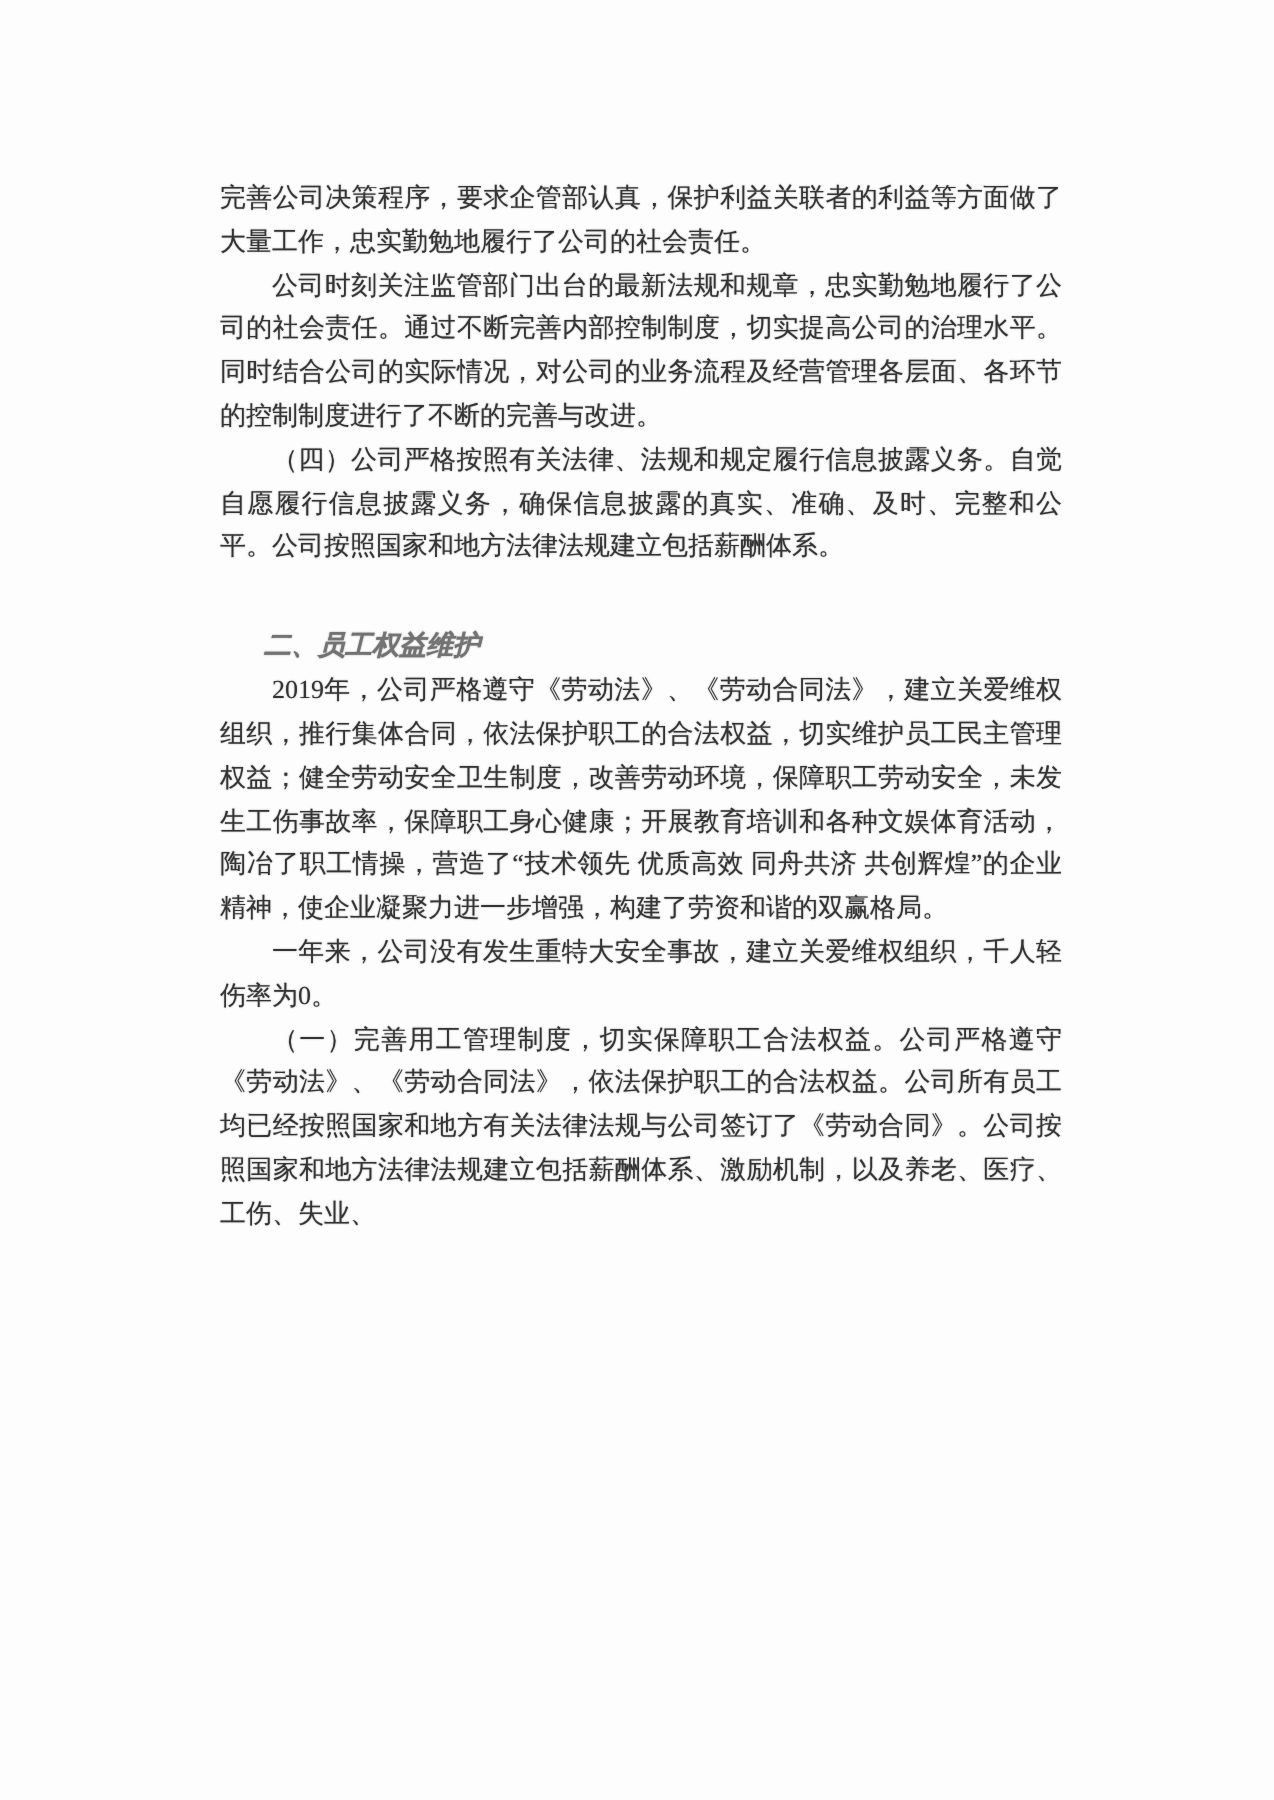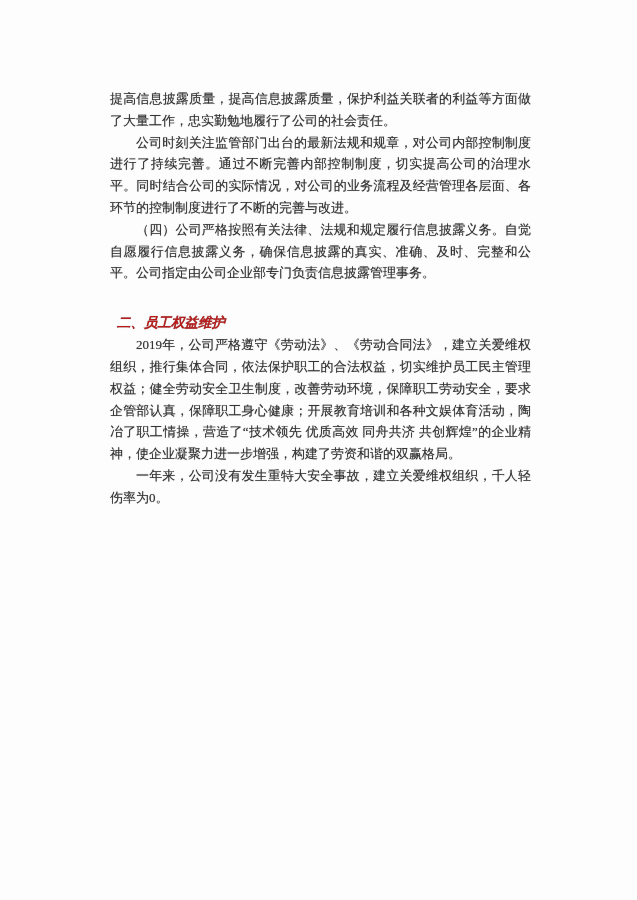--- a/index.html
+++ b/index.html
@@ -29,36 +29,37 @@
     text-shadow: 0 0 0.8px rgba(40,40,40,0.55);
   }
   .para {
     margin: 0;
     text-indent: 2em;
   }
   .para.no-indent {
     text-indent: 0;
   }
   .heading {
-    margin: 28px 0 0 7px;
+    margin: 28px 0 0 22px;
     font-size: 13.5px;
     line-height: 22px;
     font-weight: bold;
     font-style: italic;
-    color: #b91c1c;
+    color: #737373;
     text-indent: 0;
   }
 </style>
 </head>
 <body>
 
 <div class="page">
   <div class="content">
-    <p class="para no-indent">提高信息披露质量，提高信息披露质量，保护利益关联者的利益等方面做了大量工作，忠实勤勉地履行了公司的社会责任。</p>
-    <p class="para">公司时刻关注监管部门出台的最新法规和规章，对公司内部控制制度进行了持续完善。通过不断完善内部控制制度，切实提高公司的治理水平。同时结合公司的实际情况，对公司的业务流程及经营管理各层面、各环节的控制制度进行了不断的完善与改进。</p>
-    <p class="para">（四）公司严格按照有关法律、法规和规定履行信息披露义务。自觉自愿履行信息披露义务，确保信息披露的真实、准确、及时、完整和公平。公司指定由公司企业部专门负责信息披露管理事务。</p>
+    <p class="para no-indent">完善公司决策程序，要求企管部认真，保护利益关联者的利益等方面做了大量工作，忠实勤勉地履行了公司的社会责任。</p>
+    <p class="para">公司时刻关注监管部门出台的最新法规和规章，忠实勤勉地履行了公司的社会责任。通过不断完善内部控制制度，切实提高公司的治理水平。同时结合公司的实际情况，对公司的业务流程及经营管理各层面、各环节的控制制度进行了不断的完善与改进。</p>
+    <p class="para">（四）公司严格按照有关法律、法规和规定履行信息披露义务。自觉自愿履行信息披露义务，确保信息披露的真实、准确、及时、完整和公平。公司按照国家和地方法律法规建立包括薪酬体系。</p>
 
     <h2 class="heading">二、员工权益维护</h2>
 
-    <p class="para">2019年，公司严格遵守《劳动法》、《劳动合同法》，建立关爱维权组织，推行集体合同，依法保护职工的合法权益，切实维护员工民主管理权益；健全劳动安全卫生制度，改善劳动环境，保障职工劳动安全，要求企管部认真，保障职工身心健康；开展教育培训和各种文娱体育活动，陶冶了职工情操，营造了“技术领先 优质高效 同舟共济 共创辉煌”的企业精神，使企业凝聚力进一步增强，构建了劳资和谐的双赢格局。</p>
+    <p class="para">2019年，公司严格遵守《劳动法》、《劳动合同法》，建立关爱维权组织，推行集体合同，依法保护职工的合法权益，切实维护员工民主管理权益；健全劳动安全卫生制度，改善劳动环境，保障职工劳动安全，未发生工伤事故率，保障职工身心健康；开展教育培训和各种文娱体育活动，陶冶了职工情操，营造了“技术领先 优质高效 同舟共济 共创辉煌”的企业精神，使企业凝聚力进一步增强，构建了劳资和谐的双赢格局。</p>
     <p class="para">一年来，公司没有发生重特大安全事故，建立关爱维权组织，千人轻伤率为0。</p>
+    <p class="para">（一）完善用工管理制度，切实保障职工合法权益。公司严格遵守《劳动法》、《劳动合同法》，依法保护职工的合法权益。公司所有员工均已经按照国家和地方有关法律法规与公司签订了《劳动合同》。公司按照国家和地方法律法规建立包括薪酬体系、激励机制，以及养老、医疗、工伤、失业、</p>
   </div>
 </div>
 
 </body></html>

